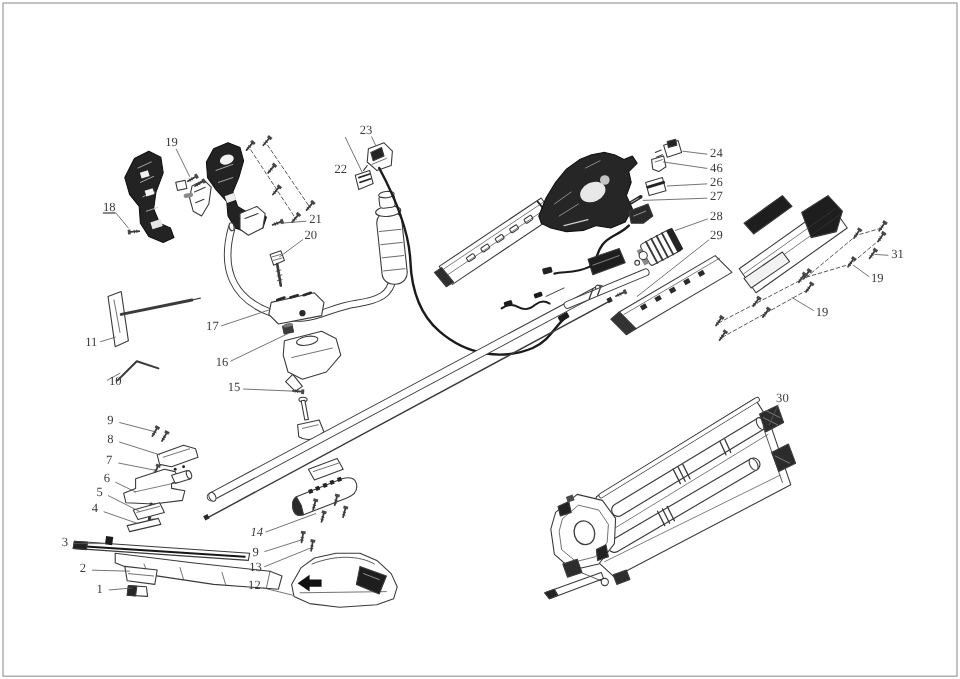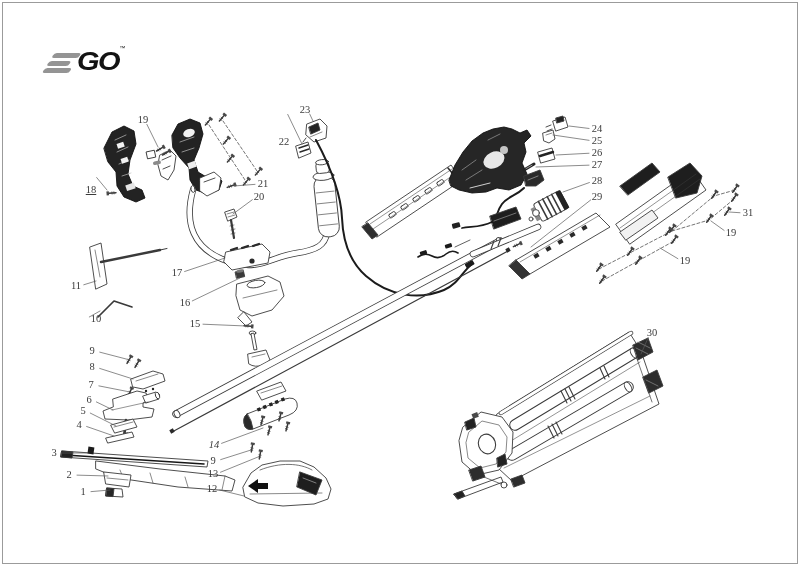--- a/index.html
+++ b/index.html
@@ -28,29 +28,20 @@
   .callout{position:absolute;transform:translate(-50%,-50%);font-size:10.5px;color:#3a3a3a;
            line-height:10px;}
 </style>
 </head>
 <body>
 
 <div class="page">
 
   <div class="frame"></div>
 
-  <div class="logo">
-    <span class="logo-e">
-      <span class="bar b1"></span>
-        <span class="bar b2"></span>
-        <span class="bar b3"></span>
-    </span>
-    <span class="logo-go">GO</span>
-    <span class="logo-tm">™</span>
-  </div>
 
 
   <svg class="diagram" width="800" height="566" viewBox="0 0 800 566">
     <defs>
       <g id="screw">
         <rect x="-2" y="-5.5" width="4" height="2.4" fill="#4a4a4a" stroke="none"></rect>
         <line x1="0" y1="-3.1" x2="0" y2="4" stroke-width="1.5"></line>
         <line x1="-1.1" y1="0" x2="1.1" y2="0" stroke-width="0.7"></line>
         <line x1="-1.1" y1="2" x2="1.1" y2="2" stroke-width="0.7"></line>
       </g>
@@ -463,28 +454,28 @@
       <span class="callout" style="left: 92px; top: 351px;">9</span>
       <span class="callout" style="left: 96px; top: 319px;">10</span>
       <span class="callout" style="left: 76px; top: 286px;">11</span>
       <span class="callout" style="left: 212px; top: 489px;">12</span>
       <span class="callout" style="left: 213px; top: 474px;">13</span>
       <span class="callout" style="left: 213px; top: 461px;">9</span>
       <span class="callout" style="left: 214px; top: 445px; font-style: italic;">14</span>
       <span class="callout" style="left: 195px; top: 324px;">15</span>
       <span class="callout" style="left: 185px; top: 303px;">16</span>
       <span class="callout" style="left: 177px; top: 273px;">17</span>
-      <span class="callout" style="left: 91px; top: 190px; text-decoration: underline;">18</span>
+      <span class="callout" style="left: 91px; top: 174px; text-decoration: underline;">18</span>
       <span class="callout" style="left: 143px; top: 120px;">19</span>
       <span class="callout" style="left: 259px; top: 197px;">20</span>
       <span class="callout" style="left: 263px; top: 184px;">21</span>
       <span class="callout" style="left: 284px; top: 110px; margin-top: 32px;">22</span>
       <span class="callout" style="left: 305px; top: 110px;">23</span>
       <span class="callout" style="left: 597px; top: 129px;">24</span>
-      <span class="callout" style="left: 597px; top: 141px;">25</span>
+      <span class="callout" style="left: 597px; top: 141px;">46</span>
       <span class="callout" style="left: 597px; top: 153px;">26</span>
       <span class="callout" style="left: 597px; top: 165px;">27</span>
       <span class="callout" style="left: 597px; top: 181px;">28</span>
       <span class="callout" style="left: 597px; top: 197px;">29</span>
       <span class="callout" style="left: 652px; top: 333px;">30</span>
       <span class="callout" style="left: 748px; top: 213px;">31</span>
       <span class="callout" style="left: 731px; top: 233px;">19</span>
       <span class="callout" style="left: 685px; top: 261px;">19</span>
     </div>
 </div>

